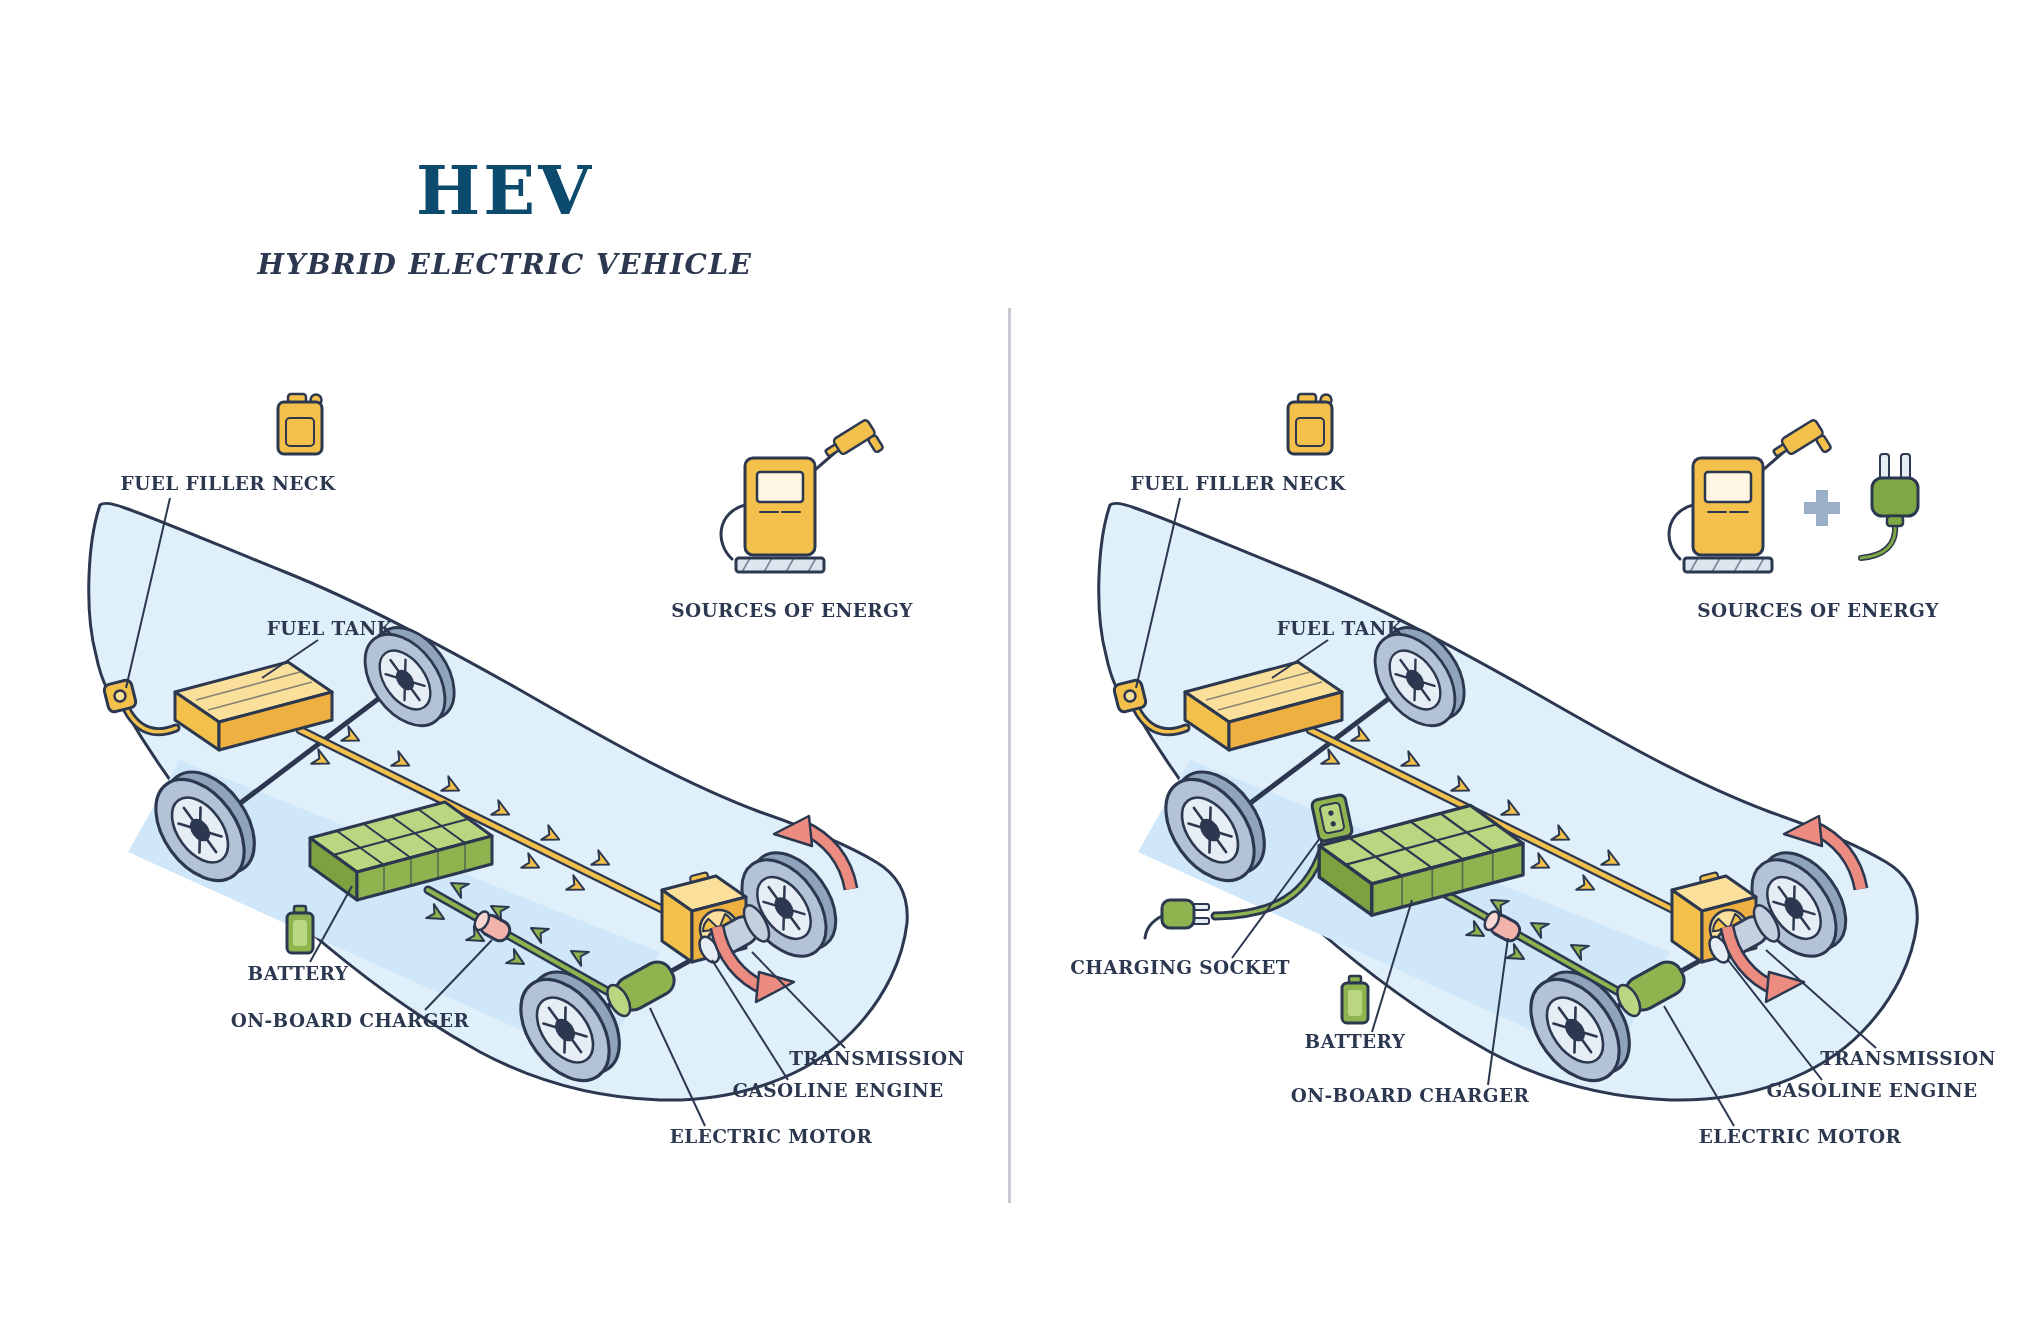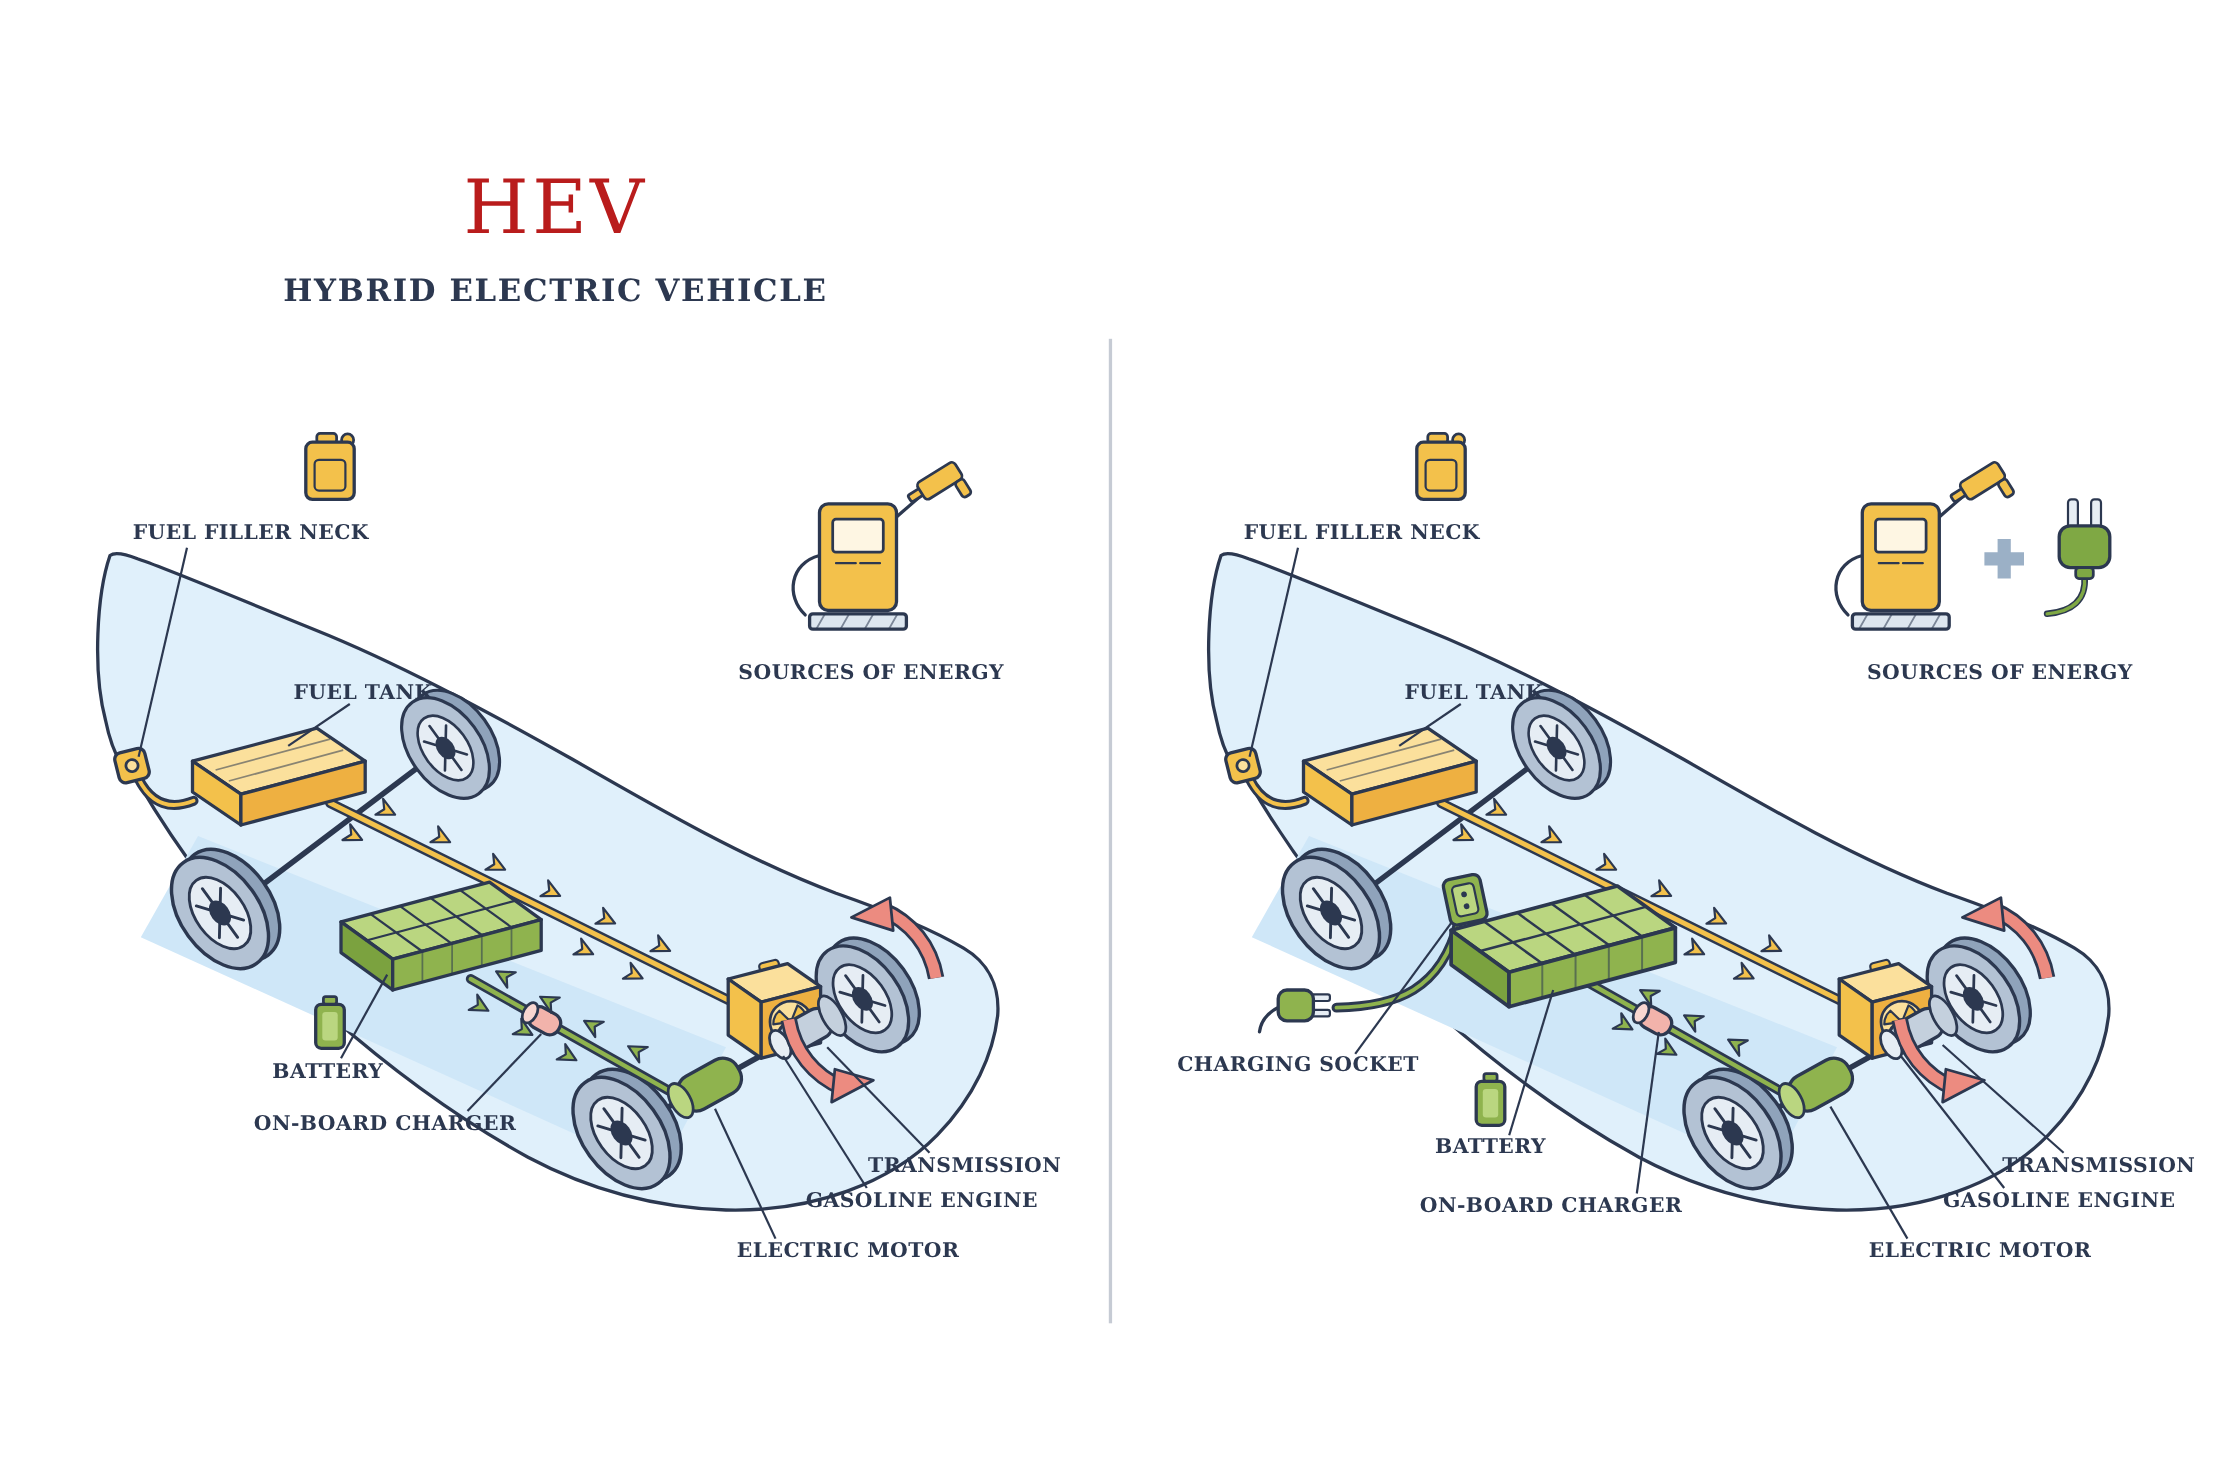--- a/index.html
+++ b/index.html
@@ -1,22 +1,22 @@
 <!DOCTYPE html>
 <html><head>
 <meta charset="utf-8">
 <style>
   html,body{margin:0;padding:0;background:#ffffff;}
   body{width:2020px;height:1340px;font-family:"DejaVu Serif",serif;color:#2c3850;}
   .page{position:relative;width:2020px;height:1340px;display:flex;background:#fff;overflow:hidden;}
   .panel{position:relative;width:1010px;height:1340px;}
   .panel h1{position:absolute;top:150px;left:0;width:100%;text-align:center;margin:0;
-            font-size:68px;font-weight:normal;letter-spacing:3px;color:#b91c1c;}
+            font-size:68px;font-weight:bold;letter-spacing:3px;color:#0c4a6e;}
   .panel h2{position:absolute;top:248px;left:0;width:100%;text-align:center;margin:0;
-            font-size:28px;font-weight:bold;letter-spacing:1.5px;color:#2c3850;}
+            font-size:28px;font-weight:bold;letter-spacing:1.5px;color:#2c3850;font-style:italic;}
   .illus{position:absolute;left:0;top:340px;width:1010px;height:1000px;}
   .divider{position:absolute;left:1008px;top:308px;width:3px;height:895px;background:#c6cbd4;}
   .lbl{font-family:"DejaVu Serif",serif;font-weight:bold;font-size:18.5px;fill:#2c3850;letter-spacing:.4px;}
   .ldr{stroke:#2c3850;stroke-width:2;fill:none;}
   .s3{stroke:#2c3850;stroke-width:3;stroke-linejoin:round;stroke-linecap:round;}
   .s25{stroke:#2c3850;stroke-width:2.5;stroke-linejoin:round;stroke-linecap:round;}
   .s2{stroke:#2c3850;stroke-width:2;stroke-linejoin:round;stroke-linecap:round;}
   .s16{stroke:#2c3850;stroke-width:1.6;opacity:.55;}
   .navy-rod{stroke:#2c3850;stroke-width:9;fill:none;stroke-linecap:round;}
   .arr-y{fill:#f3c14b;stroke:#2c3850;stroke-width:2;stroke-linejoin:round;}

